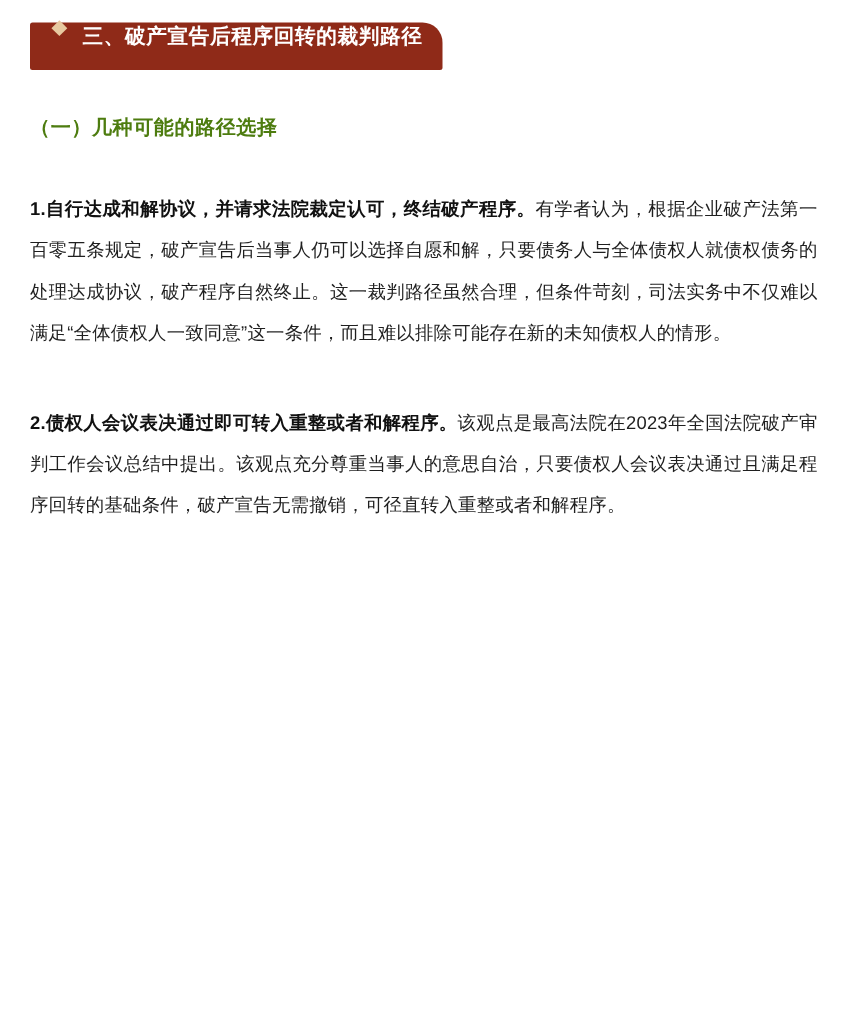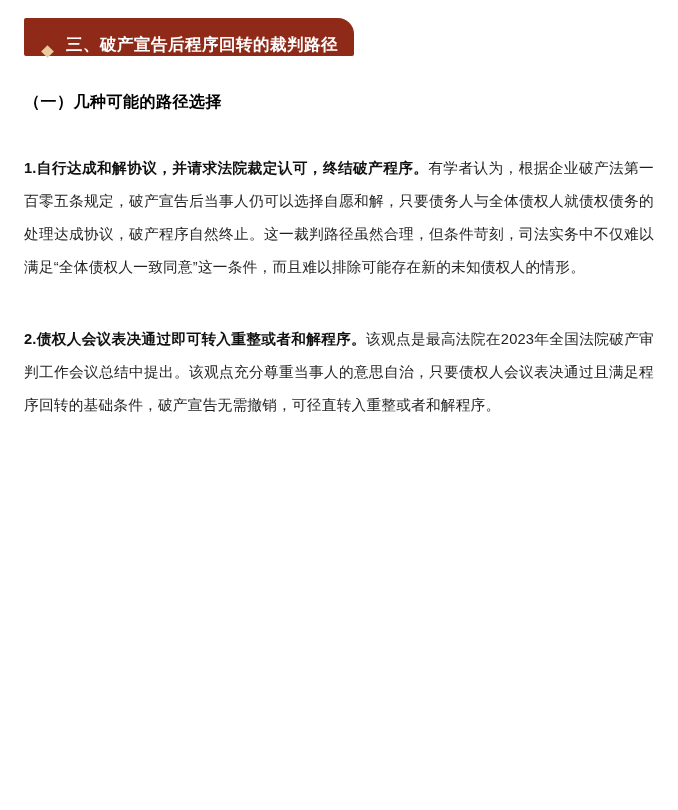--- a/index.html
+++ b/index.html
@@ -21,21 +21,21 @@
     box-sizing: border-box;
     padding: 0 24px;
   }
 
   
   .section-banner {
     position: relative;
     margin-top: 18px;
     height: 38px;
     display: flex;
-    align-items: flex-end;
+    align-items: flex-start;
     width: 330px;
   }
   .banner-bg {
     position: absolute;
     left: 0;
     top: 0;
     height: 38px;
     width: 330px;
     background: #8f2a18;
     border-radius: 2px 16px 2px 2px;
@@ -55,21 +55,21 @@
     color: #ffffff;
     font-size: 16.5px;
     font-weight: bold;
     letter-spacing: 0.5px;
     white-space: nowrap;
   }
 
   
   .sub-heading {
     margin-top: 36px;
-    color: #000000;
+    color: #4d7c0f;
     font-size: 16px;
     font-weight: bold;
     letter-spacing: 0.5px;
   }
 
   
   .para {
     margin-top: 39px;
     font-size: 14.7px;
     line-height: 33px;

